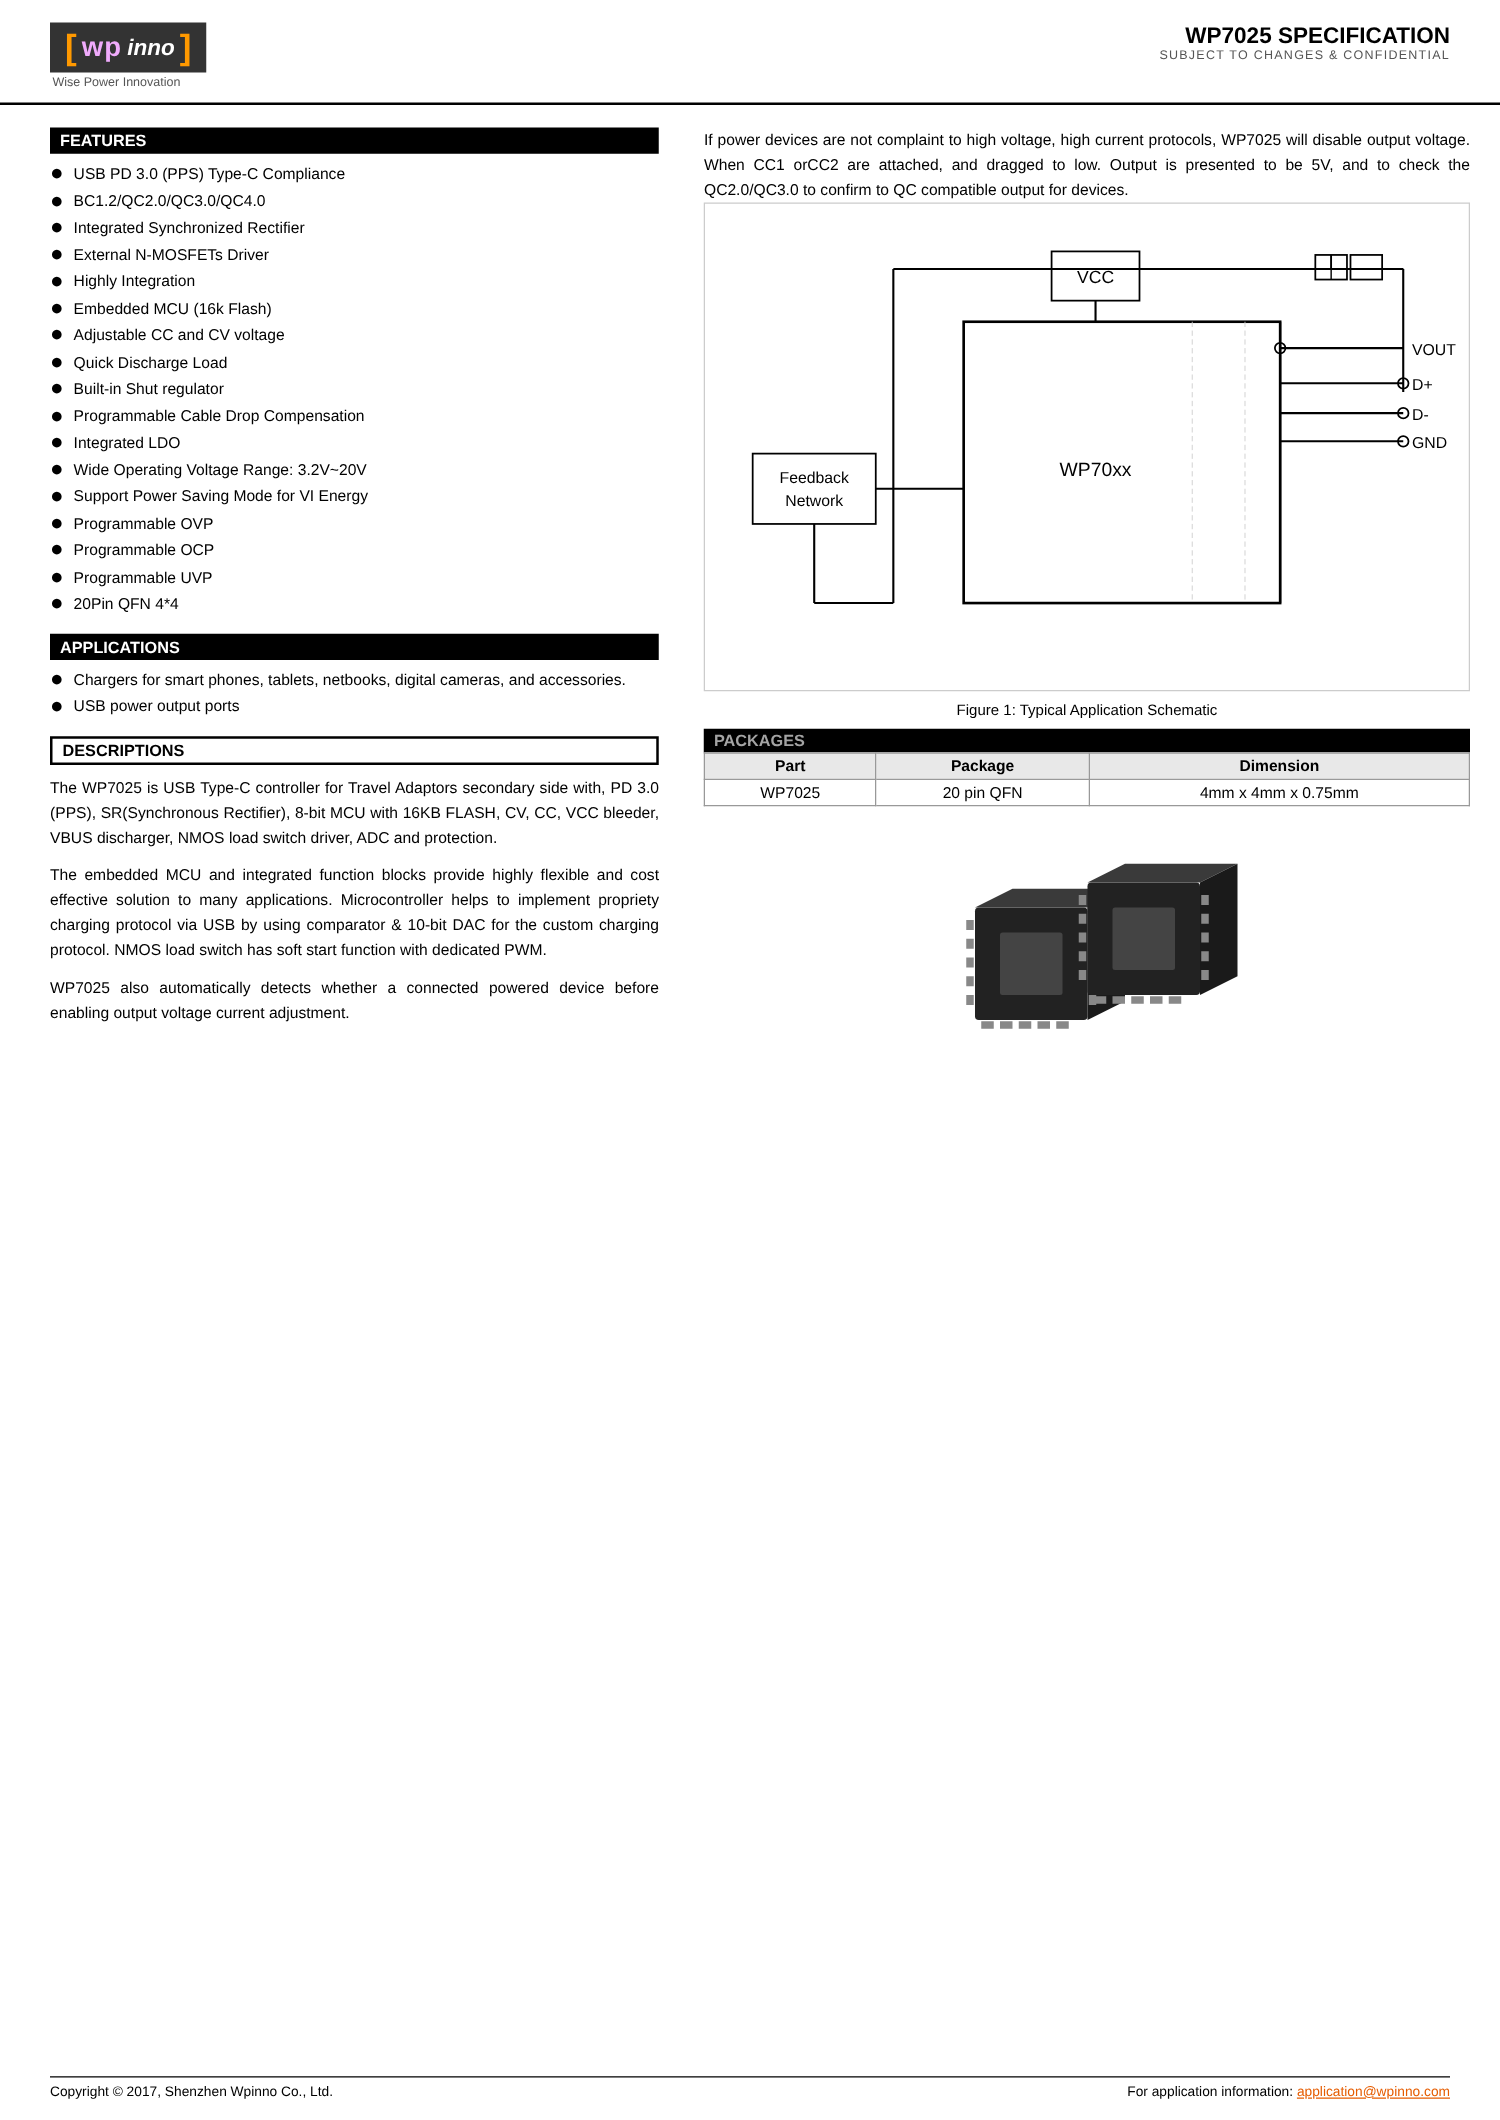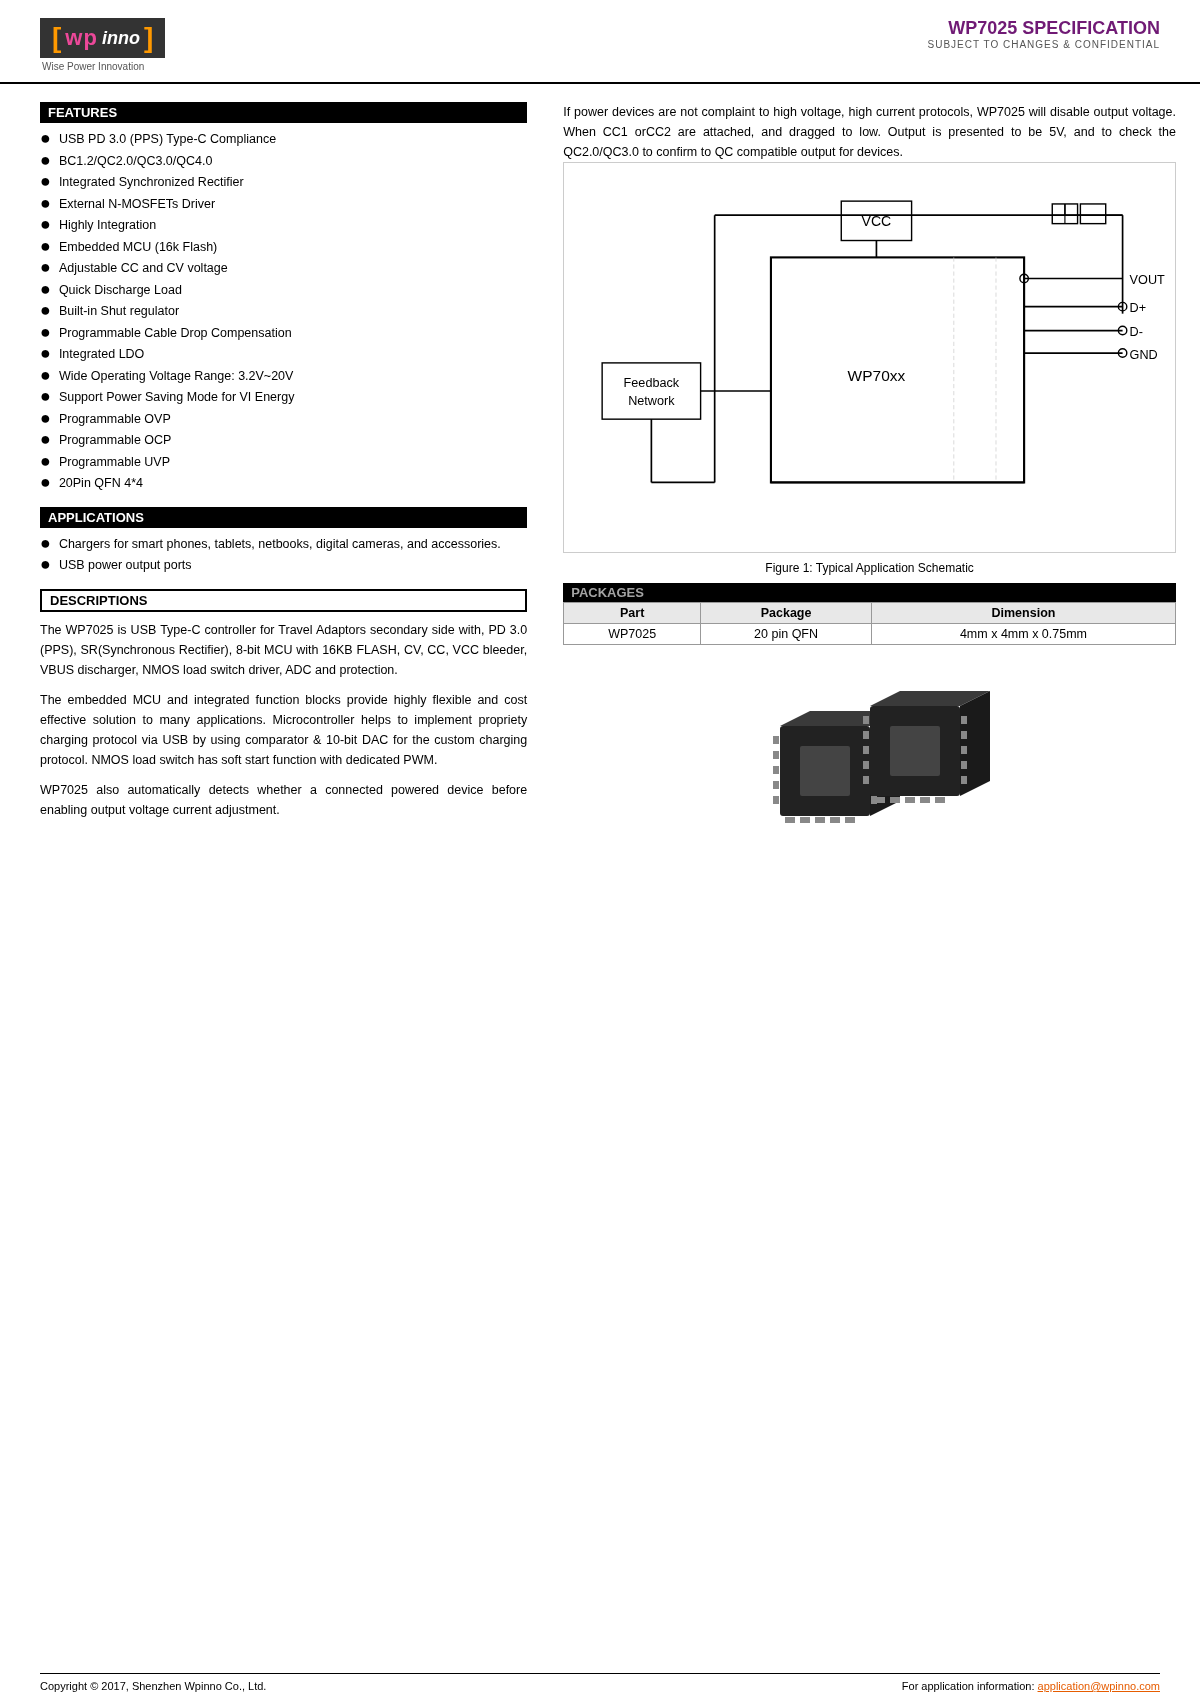--- a/index.html
+++ b/index.html
@@ -33,21 +33,21 @@
       align-items: flex-start;
     }
     .logo-box {
       background: #333;
       padding: 6px 12px;
       display: flex;
       align-items: center;
       gap: 4px;
     }
     .logo-wp {
-      color: #ec4899;
+      color: #f0abfc;
       font-weight: bold;
       font-size: 22px;
       letter-spacing: 1px;
     }
     .logo-bracket-left {
       color: #f90;
       font-size: 28px;
       font-weight: bold;
       line-height: 1;
     }
@@ -68,21 +68,21 @@
       font-size: 10px;
       margin-top: 3px;
       padding-left: 2px;
     }
     .header-right {
       text-align: right;
     }
     .spec-title {
       font-size: 18px;
       font-weight: bold;
-      color: #701a75;
+      color: #000000;
     }
     .spec-subtitle {
       font-size: 10px;
       color: #555;
       letter-spacing: 1px;
     }
     
     .main-title-area {
       text-align: center;
       padding: 18px 40px 14px 40px;
@@ -205,21 +205,21 @@
       margin-top: 16px;
       text-align: center;
       height: 180px;
       display: flex;
       align-items: center;
       justify-content: center;
     }
     
     .footer {
       position: absolute;
-      bottom: 4px;
+      bottom: 16px;
       left: 40px;
       right: 40px;
       border-top: 1px solid #000;
       padding-top: 6px;
       display: flex;
       justify-content: space-between;
       font-size: 11px;
     }
     .footer-link {
       color: #e65c00;

